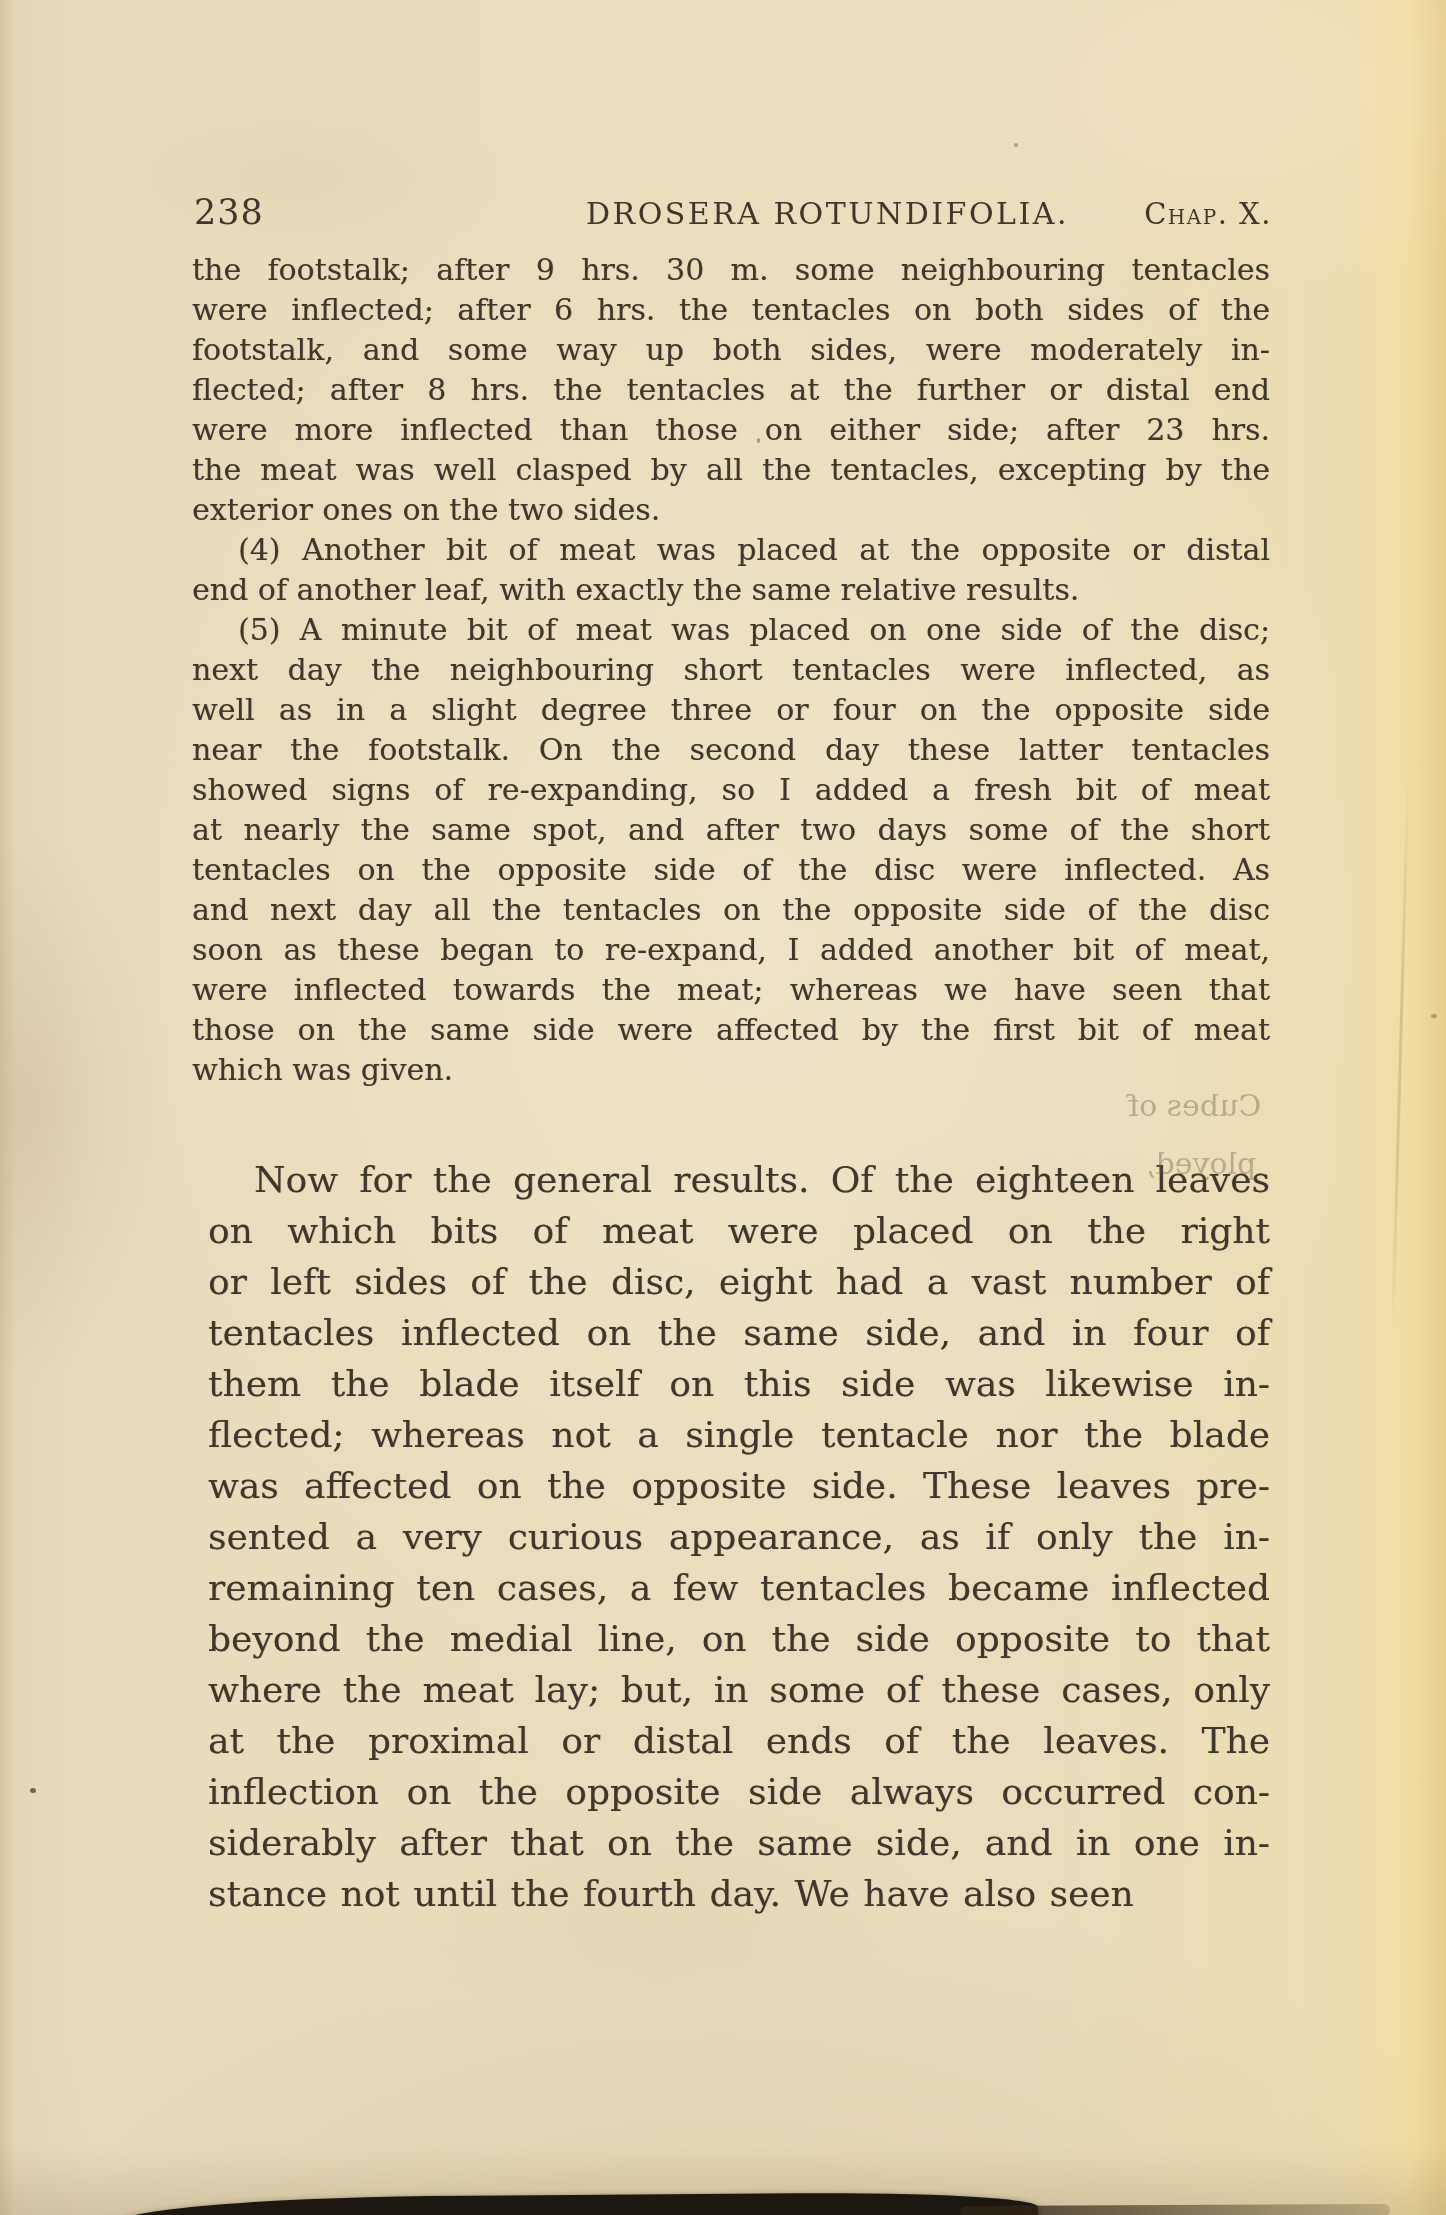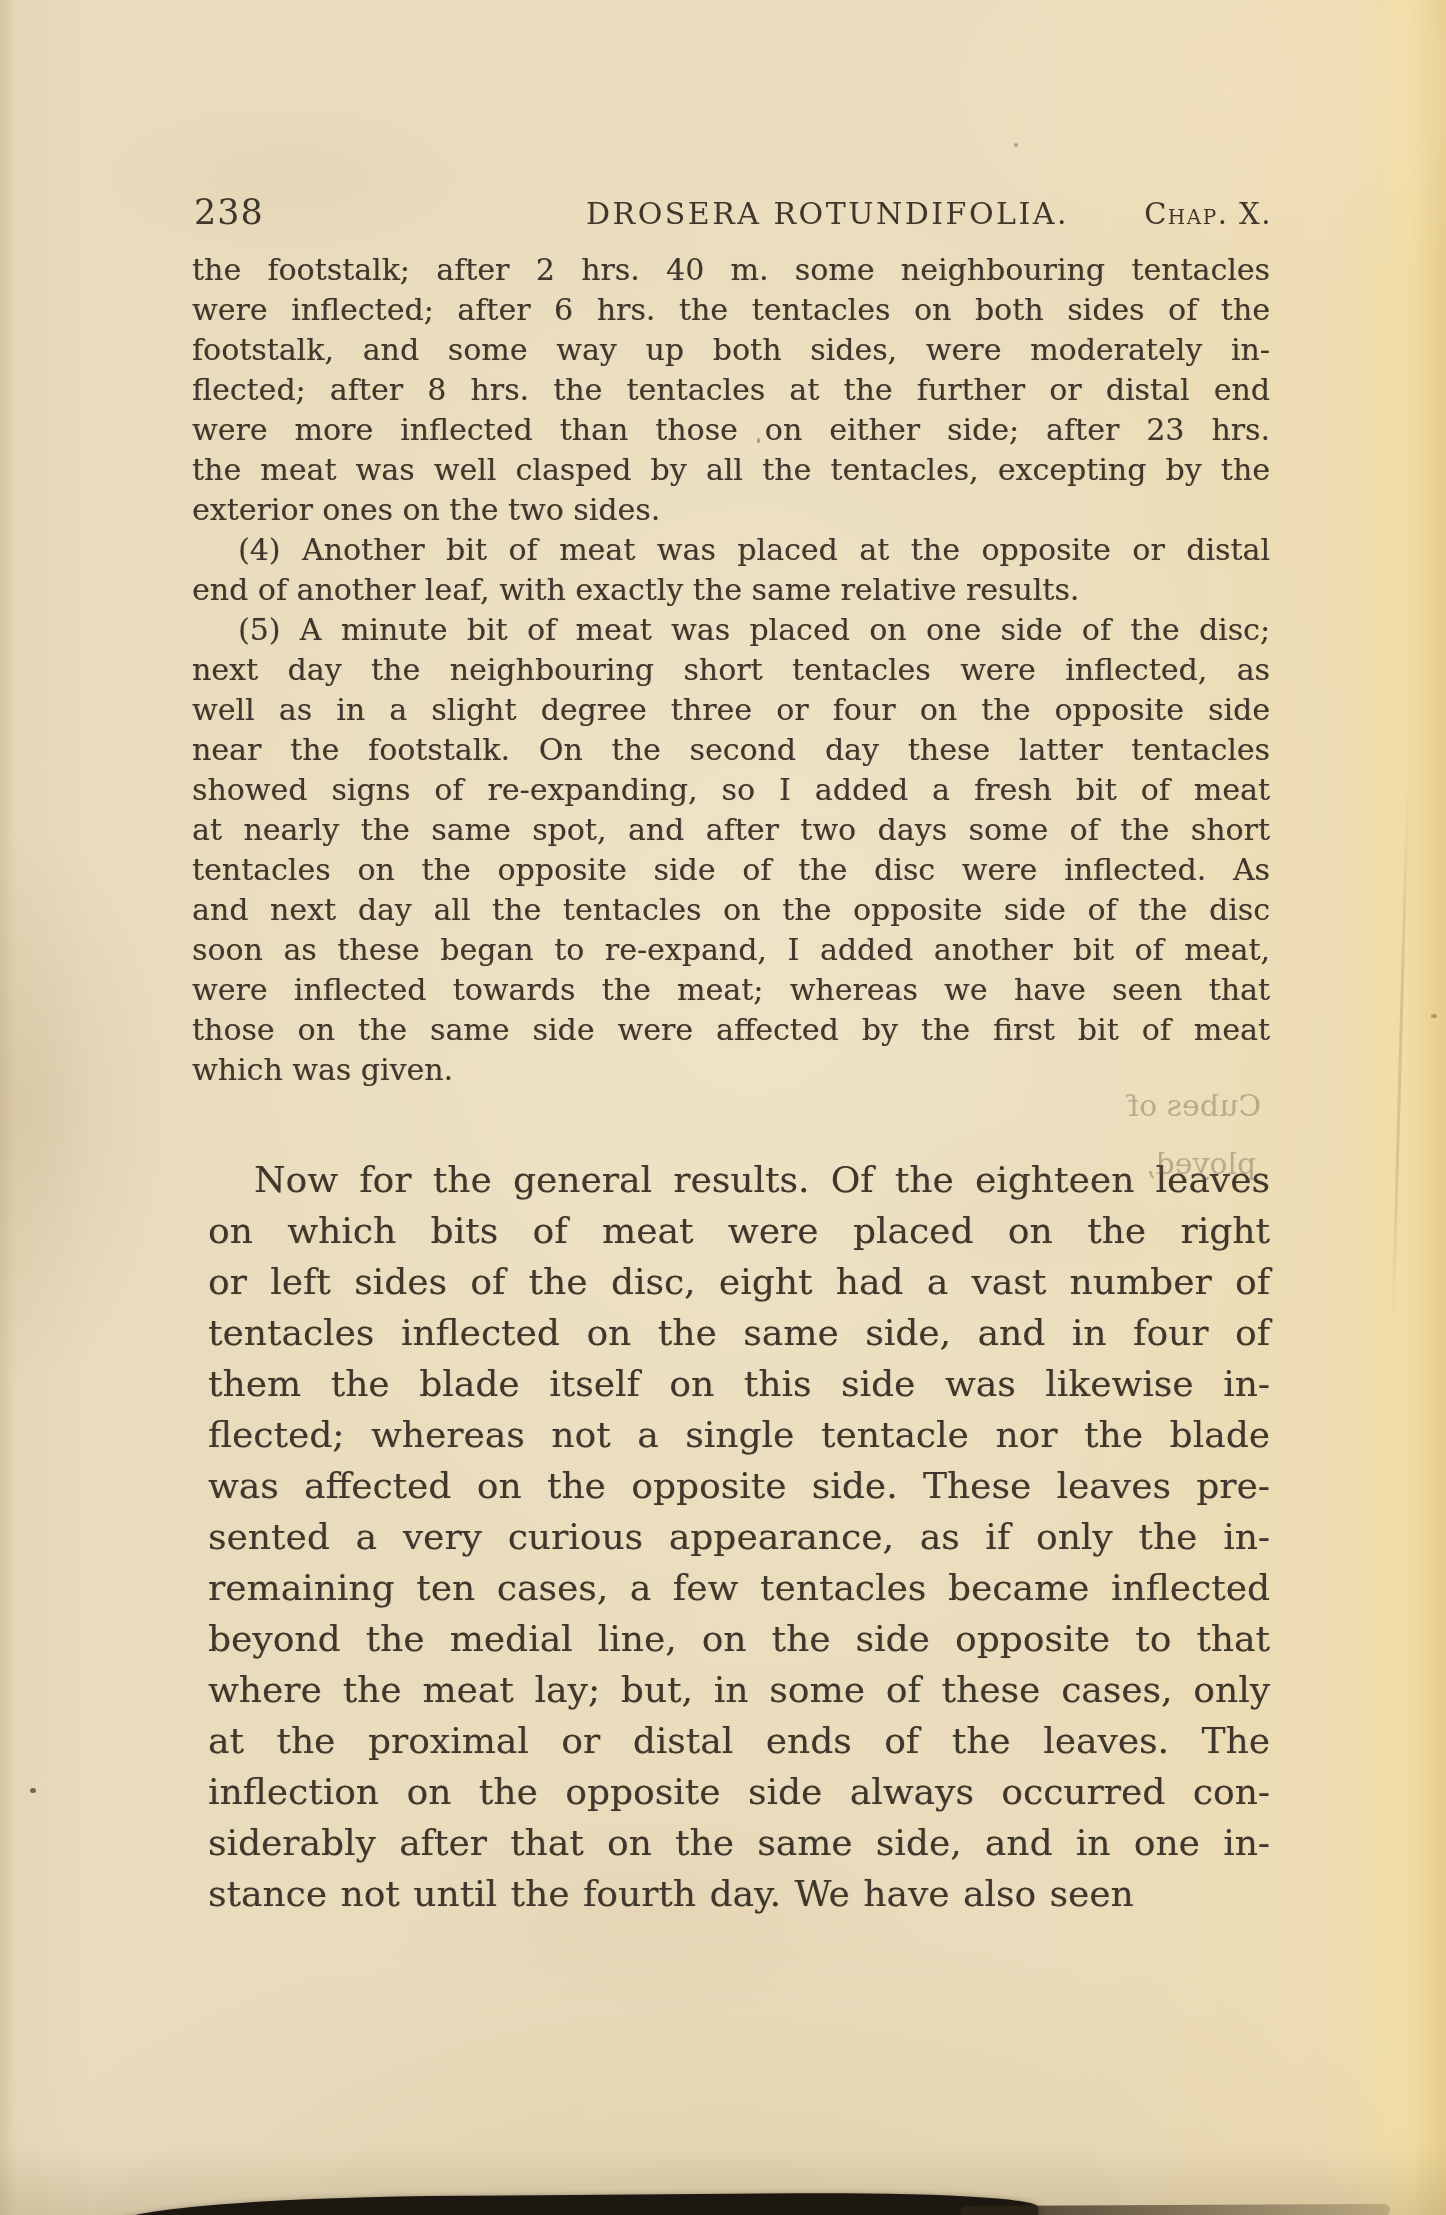--- a/index.html
+++ b/index.html
@@ -117,21 +117,21 @@
 <div id="scan">
 
   <div class="hdr">
     <span class="pagenum">238</span>
     <span class="runtitle">DROSERA ROTUNDIFOLIA.</span>
     <span class="chap">Chap. X.</span>
   </div>
 
   <div id="text-block">
       <div class="para small">
-        <div class="line">the footstalk; after 2 hrs. 40 m. some neighbouring tentacles</div>
+        <div class="line">the footstalk; after 9 hrs. 30 m. some neighbouring tentacles</div>
         <div class="line">were inflected; after 6 hrs. the tentacles on both sides of the</div>
         <div class="line">footstalk, and some way up both sides, were moderately in-</div>
         <div class="line">flected; after 8 hrs. the tentacles at the further or distal end</div>
         <div class="line">were more inflected than those on either side; after 23 hrs.</div>
         <div class="line">the meat was well clasped by all the tentacles, excepting by the</div>
         <div class="line last">exterior ones on the two sides.</div>
       </div>
       <div class="para small indent">
         <div class="line first">(4) Another bit of meat was placed at the opposite or distal</div>
         <div class="line last">end of another leaf, with exactly the same relative results.</div>

